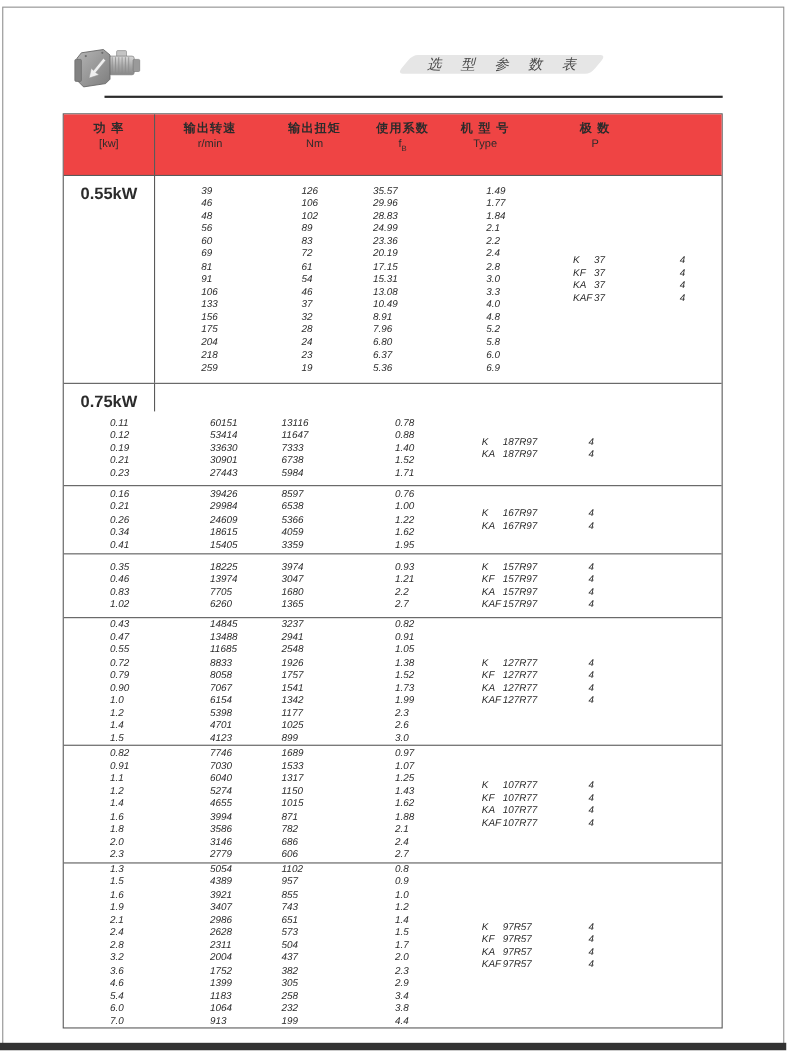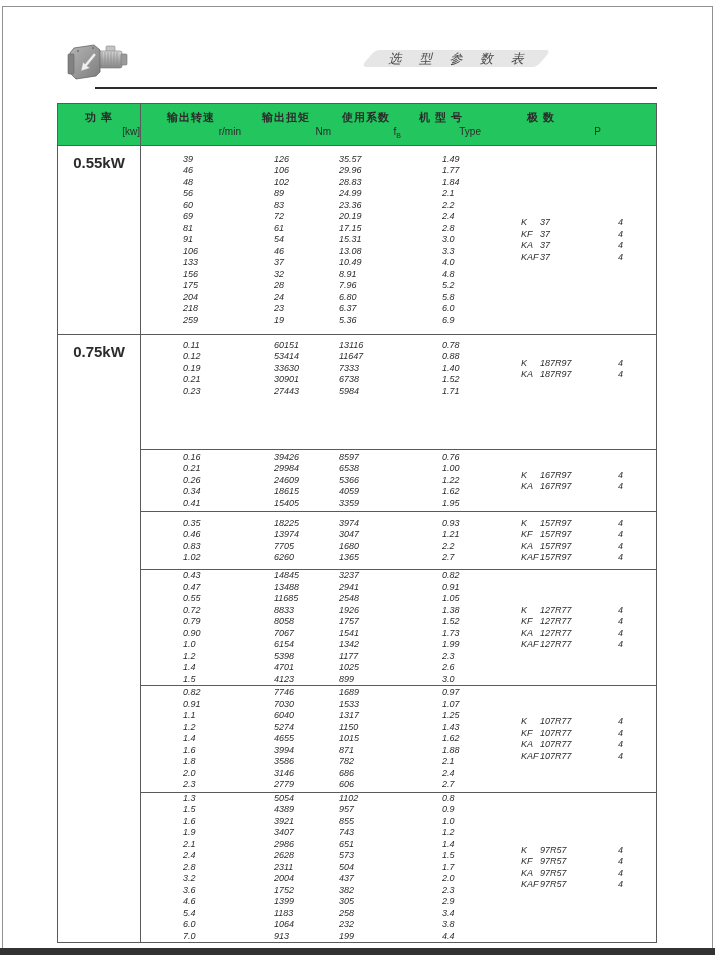--- a/index.html
+++ b/index.html
@@ -18,29 +18,29 @@
     transform:skewX(-40deg); border-radius:5px; }
   .badge-text { position:relative; text-align:center; line-height:17px; font-size:13px;
     font-style:italic; font-weight:normal; letter-spacing:7px; color:#4a4a4a; padding-left:7px;
     white-space:nowrap; }
   .rule { position:absolute; left:95px; top:87px; width:562px; height:2px; background:#2b2b2b; }
 
   
   .table { position:absolute; left:57px; top:103px; width:600px;
     border:1px solid #5a5a5a; box-sizing:border-box; background:#fff; }
   .thead { display:grid; grid-template-columns:83px 100px 90px 70px 80px 120px 55px;
-    height:42px; background:#22c55e; border-bottom:1px solid #5a5a5a; box-sizing:border-box; }
+    height:56px; background:#ef4444; border-bottom:1px solid #5a5a5a; box-sizing:border-box; }
   .hcell { text-align:center; padding-top:6px; }
   .hcell-power { border-right:1px solid #5a5a5a; }
   .hmain { font-size:11px; font-weight:bold; letter-spacing:1px; line-height:15px; white-space:nowrap; }
-  .hsub { font-size:10px; line-height:13px;text-align:right; }
+  .hsub { font-size:10px; line-height:13px; }
   .hsub sub { font-size:7px; }
 
   .group { display:flex; }
-  .group-sep { border-top:1px solid #5a5a5a; }
+  .group-sep { border-top:1px solid #5a5a5a;flex-direction:column; }
   .power-col { width:83px; flex:none; border-right:1px solid #5a5a5a; box-sizing:border-box; }
   .power-label { text-align:center; font-size:15px; font-weight:bold; padding-top:8px; }
   .blocks-col { flex:1; display:flex; flex-direction:column; min-width:0;font-style:italic; }
   .block { position:relative; display:flex; flex-direction:column; justify-content:center;
     box-sizing:border-box; }
   .block-sep { border-top:1px solid #5a5a5a; }
   .row { display:grid; grid-template-columns:100px 90px 70px 80px; line-height:11.5px;
     font-size:9px; }
   .c-speed  { padding-left:42px; }
   .c-torque { padding-left:33px; }
@@ -278,21 +278,21 @@
                 <div>187R97</div>
                 <div>4</div>
               </div>
               <div class="model-row">
                 <div>KA</div>
                 <div>187R97</div>
                 <div>4</div>
               </div>
             </div>
           </div>
-          <div class="block block-sep" style="height: 62px; margin-top: 47px;">
+          <div class="block block-sep" style="height: 62px;">
             <div class="row">
               <div class="cell c-speed">0.16</div>
               <div class="cell c-torque">39426</div>
               <div class="cell c-ratio">8597</div>
               <div class="cell c-fb">0.76</div>
             </div>
             <div class="row">
               <div class="cell c-speed">0.21</div>
               <div class="cell c-torque">29984</div>
               <div class="cell c-ratio">6538</div>

